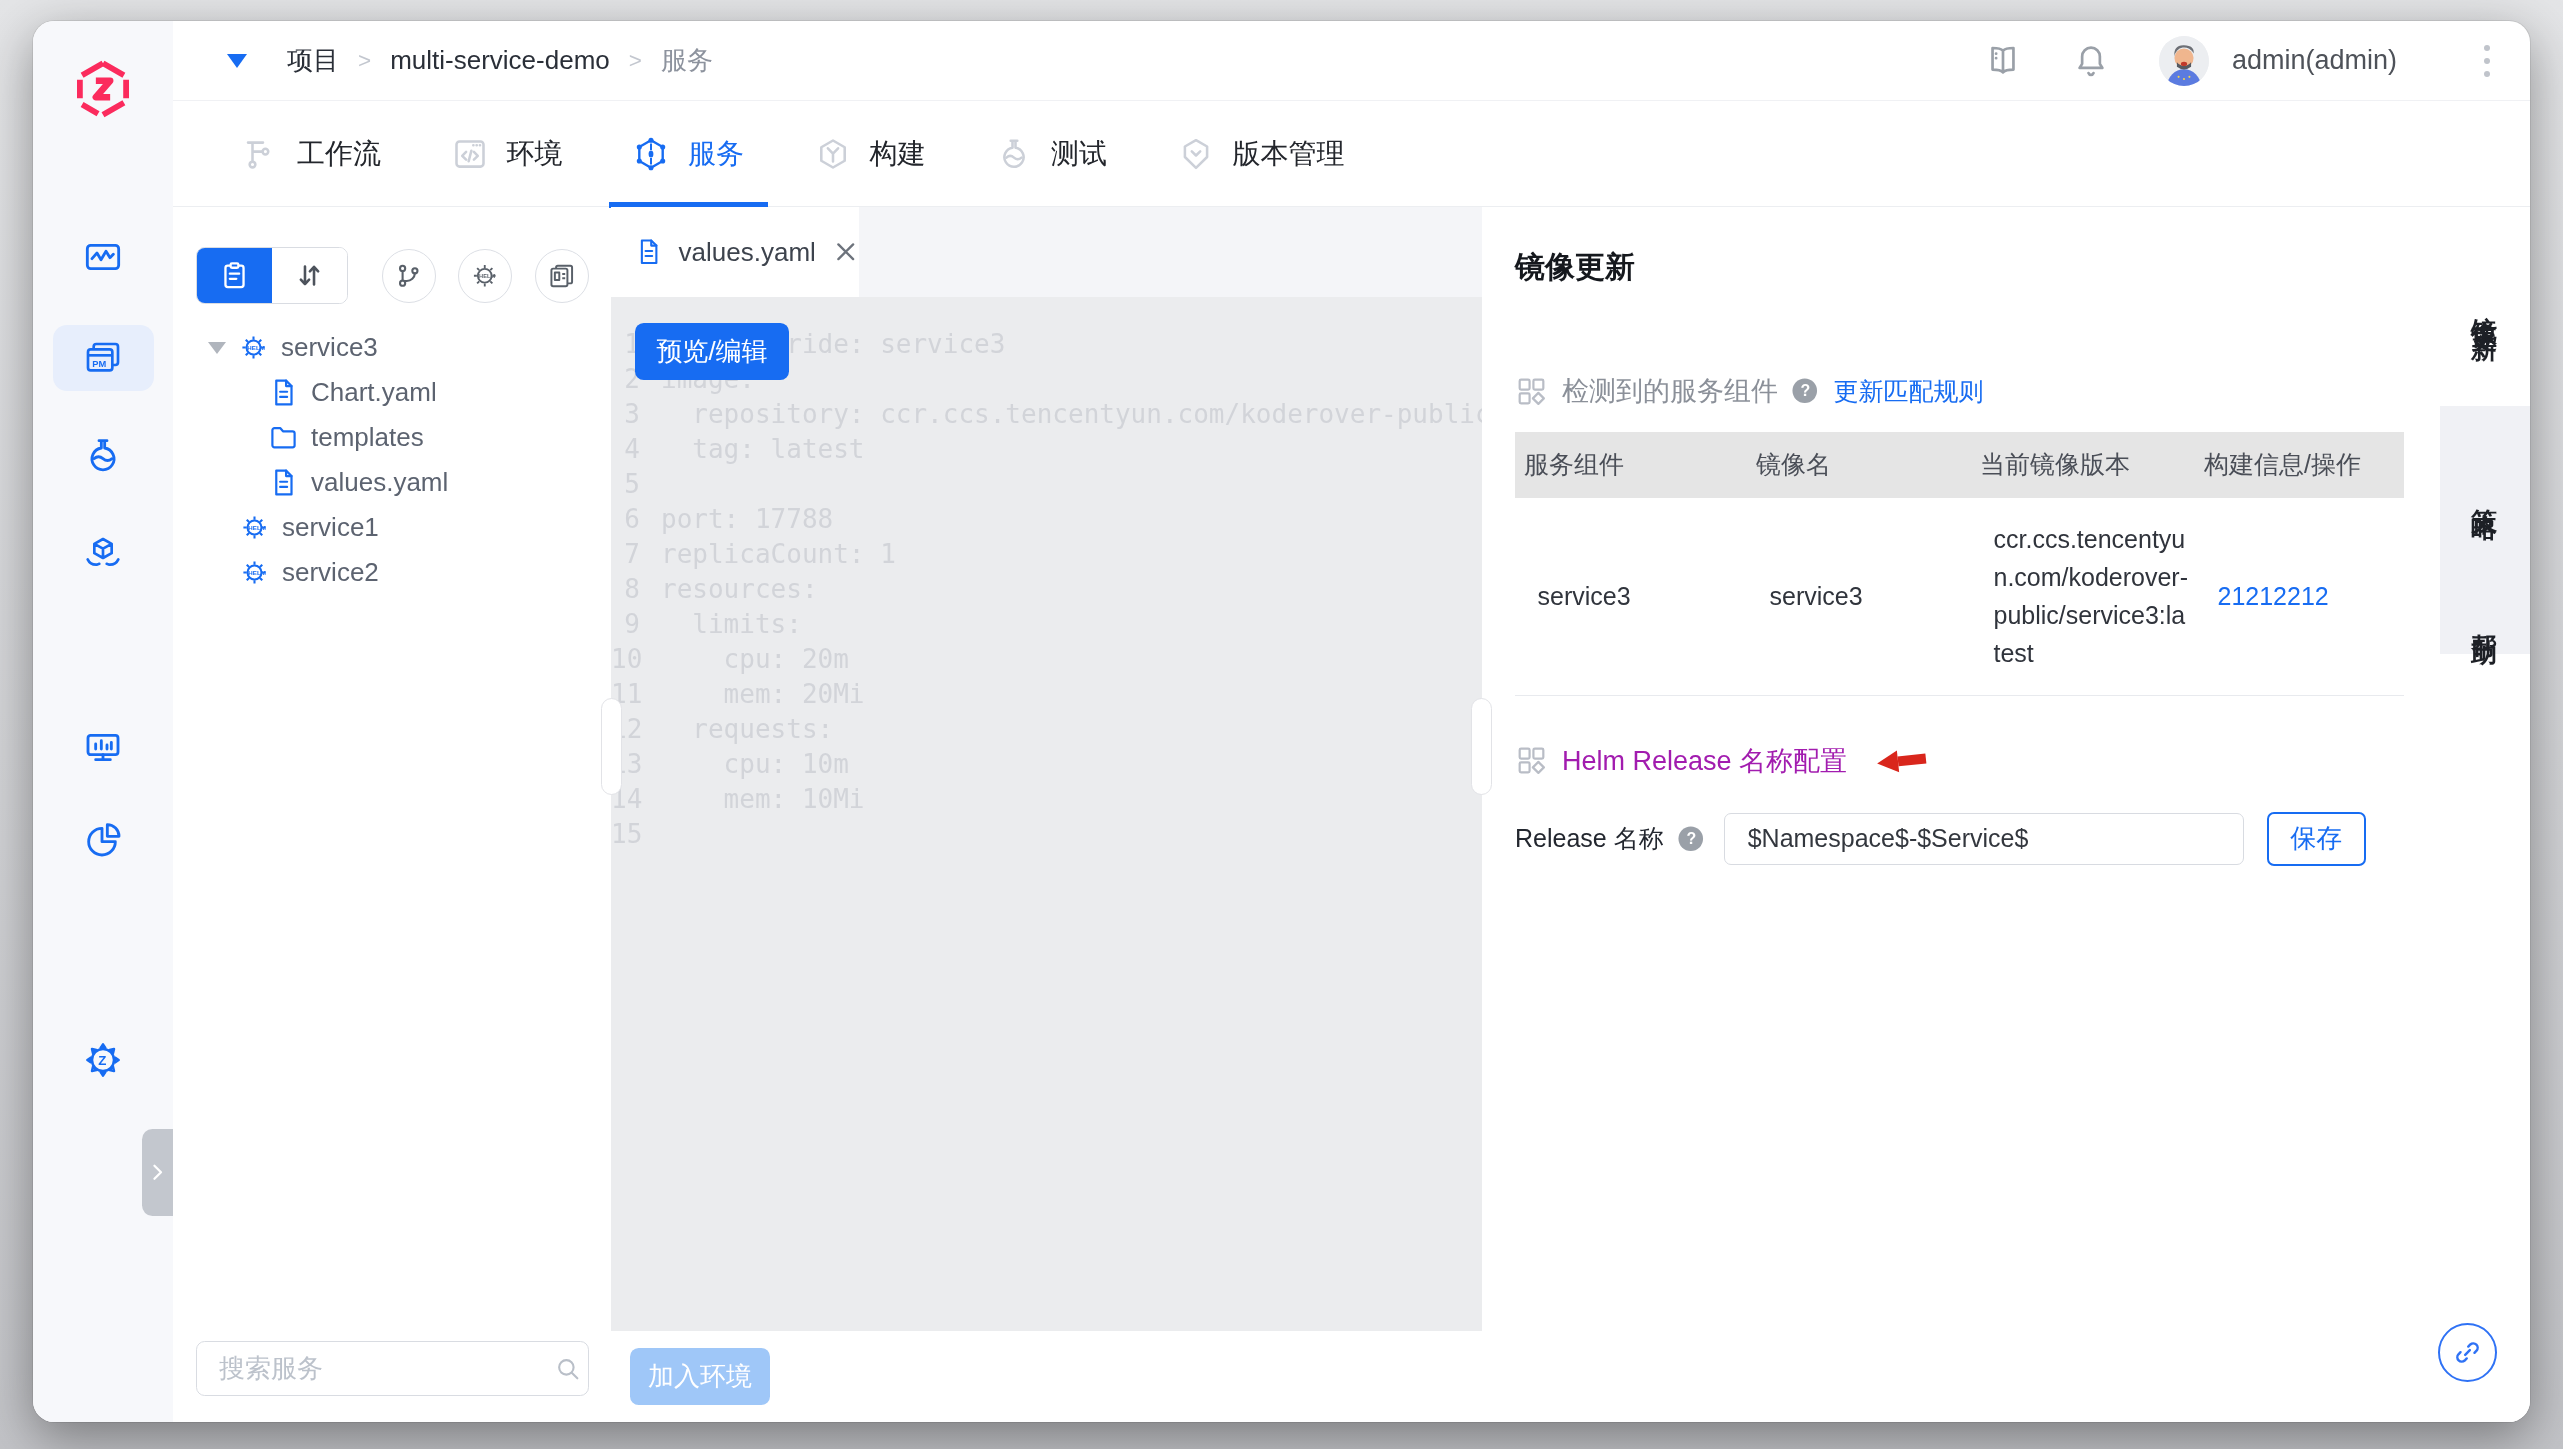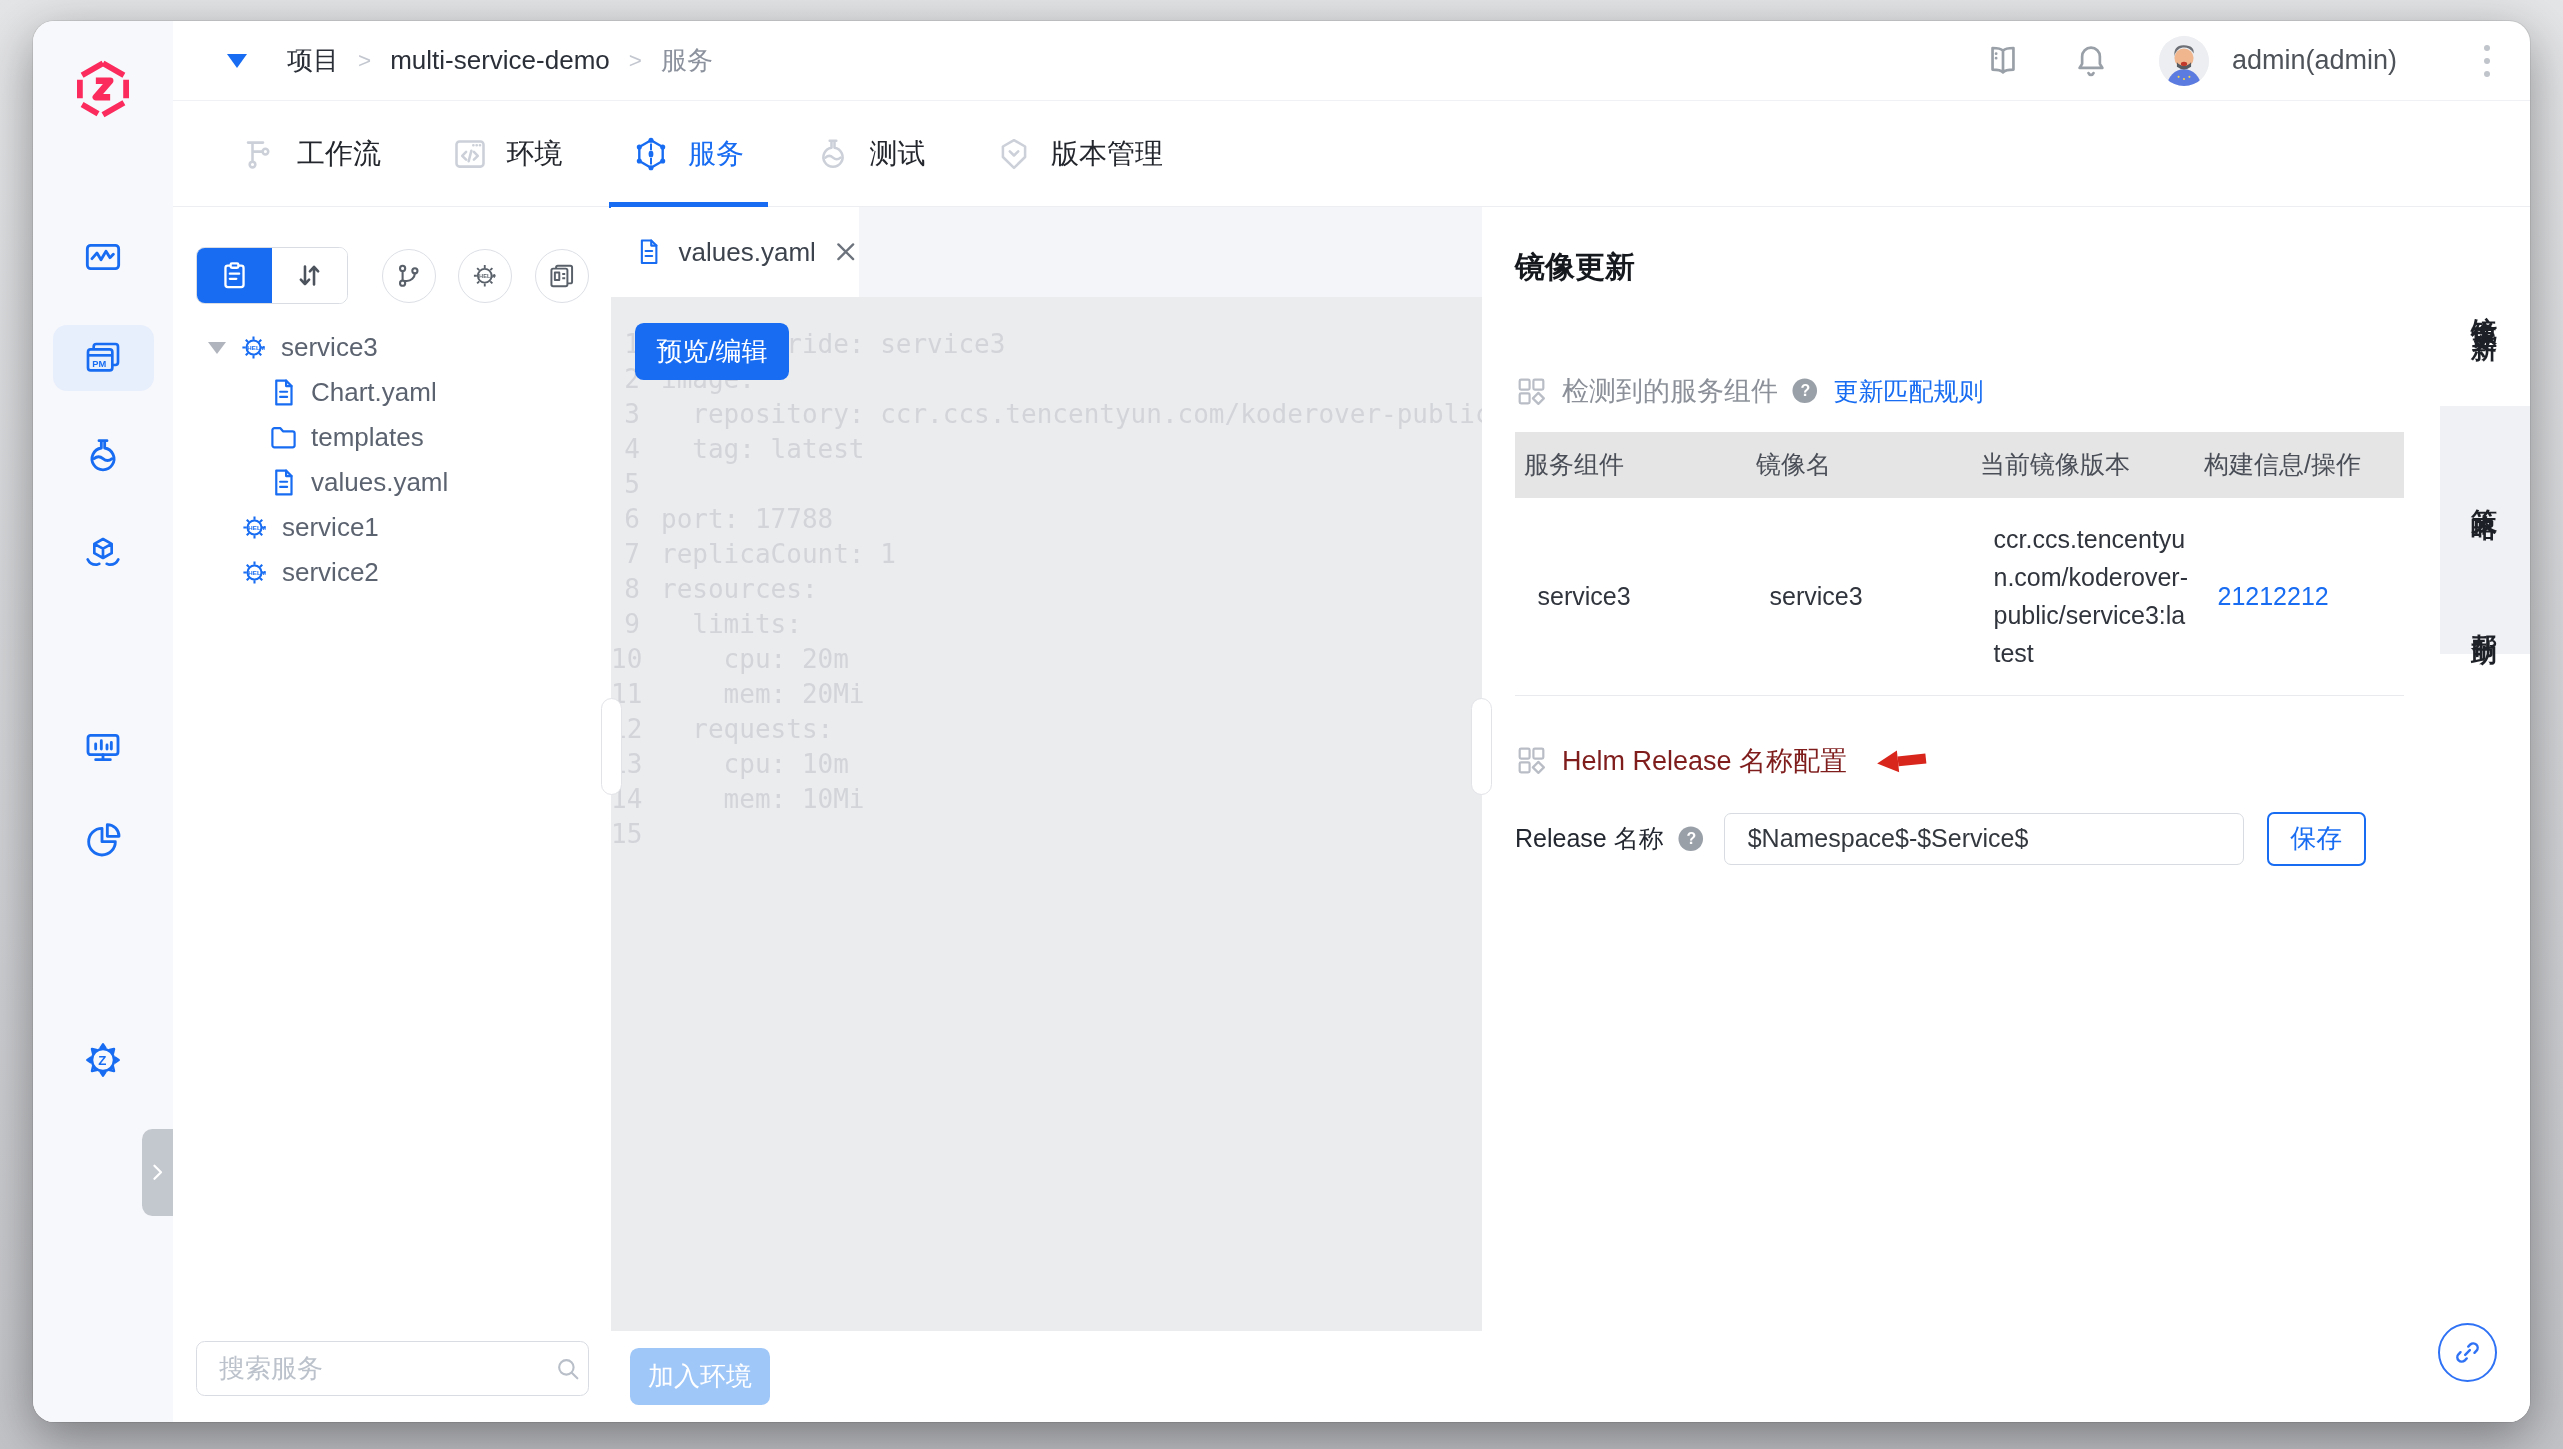--- a/index.html
+++ b/index.html
@@ -89,21 +89,21 @@
   .rp-title { font-size:30px; font-weight:700; color:#15181d; }
   .rp-sec { margin-top:85px; display:flex; align-items:center; color:#8b9099; font-size:27px; }
   .rp-sec svg.comp { width:33px; height:33px; margin-right:14px; flex:none; }
   .qicon { width:29.5px; height:29.5px; margin-left:12px; flex:none; }
   .rp-link { color:#176cf2; font-size:25px; margin-left:14px; cursor:pointer; }
   .rp-table { margin-top:22.5px; }
   .thead { display:grid; grid-template-columns:232px 224px 224px 1fr; background:#e5e5e5; height:66px; align-items:center; padding:0 9px; font-size:25px; color:#4a4e57; }
   .trowd { display:grid; grid-template-columns:232px 224px 224px 1fr; align-items:center; padding:22.5px; border-bottom:1.7px solid #e8eaee; font-size:25px; color:#30343c; }
   .cell-img { word-break:break-all; line-height:38px; padding-right:26px; }
   .blue-link { color:#176cf2; cursor:pointer; }
-  .rp-helm { margin-top:47px; display:flex; align-items:center; color:#7f1d1d; font-size:27px; }
+  .rp-helm { margin-top:47px; display:flex; align-items:center; color:#a21caf; font-size:27px; }
   .red-arrow { margin-left:29.5px; display:flex; align-items:center; transform:rotate(-6deg); }
   .ra-head { width:0; height:0; border-top:11.3px solid transparent; border-bottom:11.3px solid transparent; border-right:21px solid #d9261c; }
   .ra-tail { width:28px; height:9.5px; background:#d9261c; }
   .release-row { margin-top:33px; display:flex; align-items:center; }
   .release-label { font-size:25px; color:#23272f; }
   .release-input { margin-left:19px; width:520px; height:52px; border:1.7px solid #d8dbe1; border-radius:7px; padding:0 22.5px; font-size:25px; color:#33373e; font-family:inherit; outline:none; }
   .save-btn { margin-left:22.5px; width:99px; height:54px; background:#fff; border:2.6px solid #176cf2; color:#176cf2; border-radius:7px; font-size:26px; font-family:"Liberation Sans",sans-serif; cursor:pointer; }
   
   .side-strip { width:90px; flex:none; position:relative; background:#fff; }
   .strip-bg { position:absolute; inset:0 0 auto 0; height:447px; background:#f0f1f5; }
@@ -238,20 +238,27 @@
           <circle cx="12" cy="2.8" r="1.7" fill="#176cf2" stroke="none"></circle>
             <circle cx="19.8" cy="7.3" r="1.7" fill="#176cf2" stroke="none"></circle>
           <circle cx="19.8" cy="16.7" r="1.7" fill="#176cf2" stroke="none"></circle>
             <circle cx="12" cy="21.2" r="1.7" fill="#176cf2" stroke="none"></circle>
           <circle cx="4.2" cy="16.7" r="1.7" fill="#176cf2" stroke="none"></circle>
             <circle cx="4.2" cy="7.3" r="1.7" fill="#176cf2" stroke="none"></circle>
           <ellipse cx="12" cy="12" rx="1.6" ry="2.4" fill="#176cf2" stroke="none"></ellipse>
         </svg>
         <span>服务</span>
         <span class="nt-underline"></span>
+      </div>
+      <div class="ntab">
+        <svg viewBox="0 0 24 24" fill="none" stroke="#ccd0d8" stroke-width="1.7" stroke-linecap="round" stroke-linejoin="round">
+          <path d="M12 3 L19.8 7.5 V16.5 L12 21 L4.2 16.5 V7.5 Z"></path>
+            <path d="M8.6 8.2 L12 11.8 L15.4 8.2 M12 11.8 V17"></path>
+        </svg>
+        <span>构建</span>
       </div>
       <div class="ntab">
         <svg viewBox="0 0 24 24" fill="none" stroke="#ccd0d8" stroke-width="1.7" stroke-linecap="round" stroke-linejoin="round">
           <path d="M9.8 3.2 h4.4 M11 3.2 v4.6 a6.4 6.4 0 1 0 2 0 V3.2"></path>
             <path d="M7 14.4 q2.5-2.2 5 0 t5 0"></path>
         </svg>
         <span>测试</span>
       </div>
       <div class="ntab">
         <svg viewBox="0 0 24 24" fill="none" stroke="#ccd0d8" stroke-width="1.7" stroke-linejoin="round" stroke-linecap="round">

